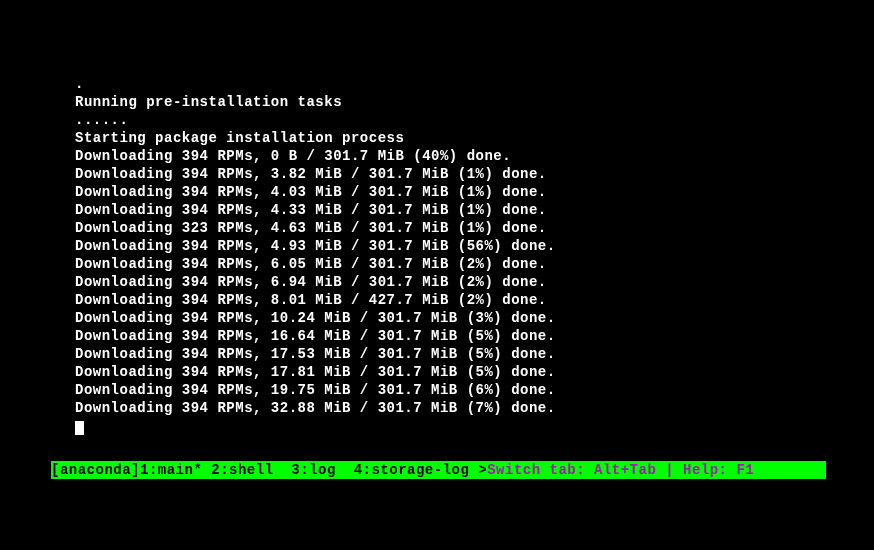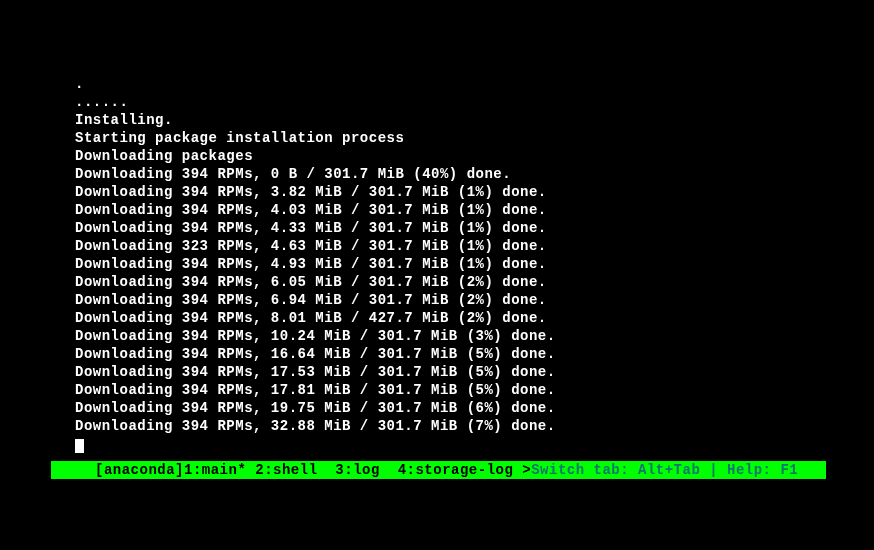--- a/index.html
+++ b/index.html
@@ -45,42 +45,40 @@
       font-family: 'Courier New', monospace;
       font-size: 14px;
       font-weight: bold;
       letter-spacing: 0.5px;
       display: flex;
       align-items: center;
       white-space: pre;
     }
     .status-tabs {
       color: #000;
-      margin-left: 44px;
     }
     .status-help {
-      color: #0f766e;
+      color: #a21caf;
       font-family: Liberation Mono, monospace;
     }
   </style>
 </head>
 <body>
 
 <div class="terminal">
   <div class="line">.</div>
+  <div class="line">Running pre-installation tasks</div>
   <div class="line">......</div>
-  <div class="line">Installing.</div>
   <div class="line">Starting package installation process</div>
-  <div class="line">Downloading packages</div>
   <div class="line">Downloading 394 RPMs, 0 B / 301.7 MiB (40%) done.</div>
   <div class="line">Downloading 394 RPMs, 3.82 MiB / 301.7 MiB (1%) done.</div>
   <div class="line">Downloading 394 RPMs, 4.03 MiB / 301.7 MiB (1%) done.</div>
   <div class="line">Downloading 394 RPMs, 4.33 MiB / 301.7 MiB (1%) done.</div>
   <div class="line">Downloading 323 RPMs, 4.63 MiB / 301.7 MiB (1%) done.</div>
-  <div class="line">Downloading 394 RPMs, 4.93 MiB / 301.7 MiB (1%) done.</div>
+  <div class="line">Downloading 394 RPMs, 4.93 MiB / 301.7 MiB (56%) done.</div>
   <div class="line">Downloading 394 RPMs, 6.05 MiB / 301.7 MiB (2%) done.</div>
   <div class="line">Downloading 394 RPMs, 6.94 MiB / 301.7 MiB (2%) done.</div>
   <div class="line">Downloading 394 RPMs, 8.01 MiB / 427.7 MiB (2%) done.</div>
   <div class="line">Downloading 394 RPMs, 10.24 MiB / 301.7 MiB (3%) done.</div>
   <div class="line">Downloading 394 RPMs, 16.64 MiB / 301.7 MiB (5%) done.</div>
   <div class="line">Downloading 394 RPMs, 17.53 MiB / 301.7 MiB (5%) done.</div>
   <div class="line">Downloading 394 RPMs, 17.81 MiB / 301.7 MiB (5%) done.</div>
   <div class="line">Downloading 394 RPMs, 19.75 MiB / 301.7 MiB (6%) done.</div>
   <div class="line">Downloading 394 RPMs, 32.88 MiB / 301.7 MiB (7%) done.</div>
   <div class="line"><span class="cursor"></span></div>

